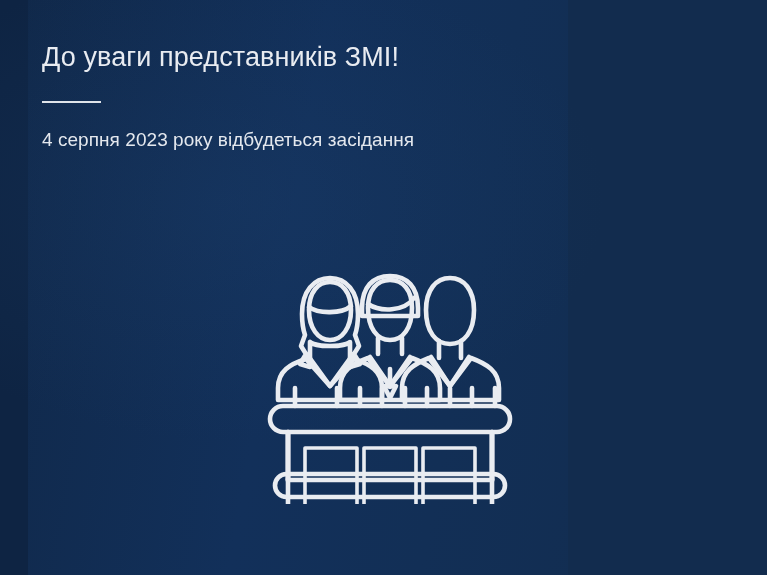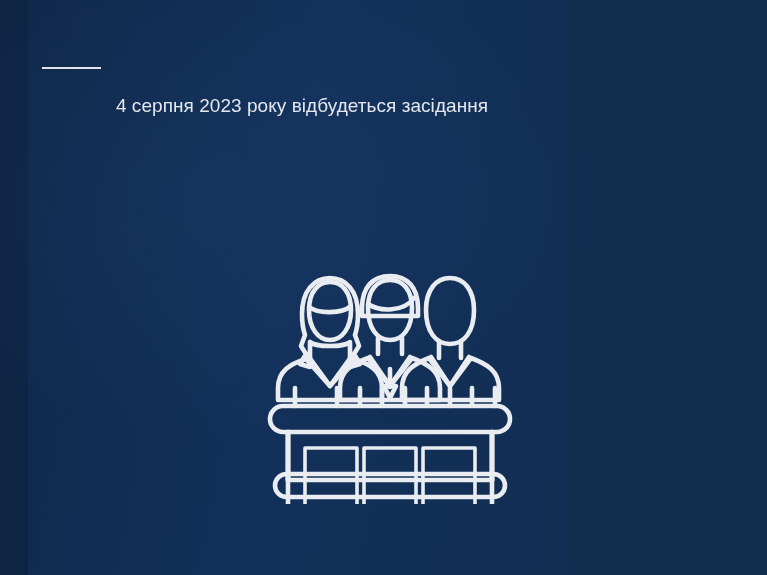--- a/index.html
+++ b/index.html
@@ -57,21 +57,21 @@
     margin-top:27px;
   }
   .subtitle {
     margin-top:23px;
     color:#e4e8ee;
     font-size:19px;
     font-weight:300;
     line-height:27px;
     letter-spacing:.05px;
   }
-  .subtitle .line { display:block; white-space:nowrap;text-align:center; }
+  .subtitle .line { display:block; white-space:nowrap; }
 
   
   .illustration {
     position:absolute;
     left:262px; top:236px;
     width:256px; height:268px;
   }
   .illustration svg { display:block; width:100%; height:100%; }
 </style>
 </head>
@@ -79,20 +79,21 @@
 
 <div id="banner">
 
   <div class="bg-base"></div>
   <div class="bg-strip-left"></div>
   <div class="bg-strip-right"></div>
   <div class="bg-vignette"></div>
 
   <div class="text-block">
 
+    <div class="headline">До уваги представників ЗМІ!</div>
 
     <div class="divider"></div>
 
     <div class="subtitle">
       <span class="line">4 серпня 2023 року відбудеться засідання</span>
     </div>
 
   </div>
 
   <div class="illustration">

